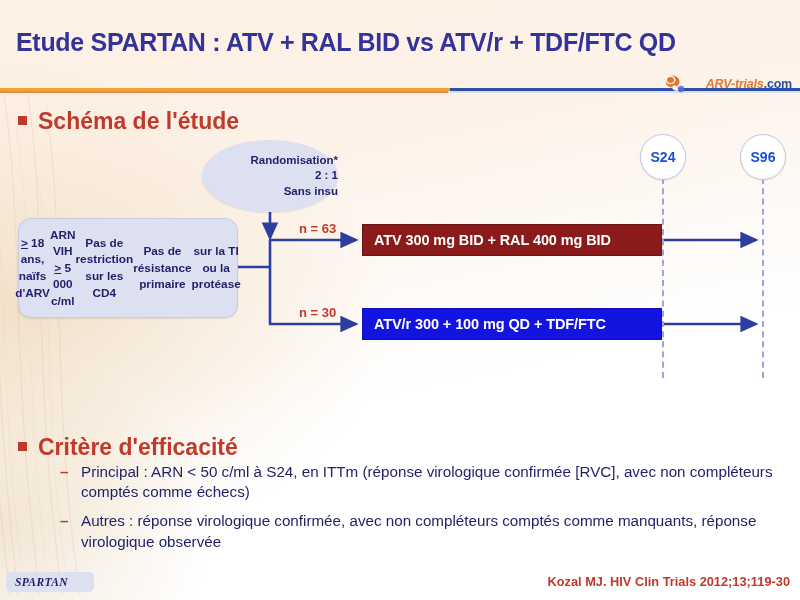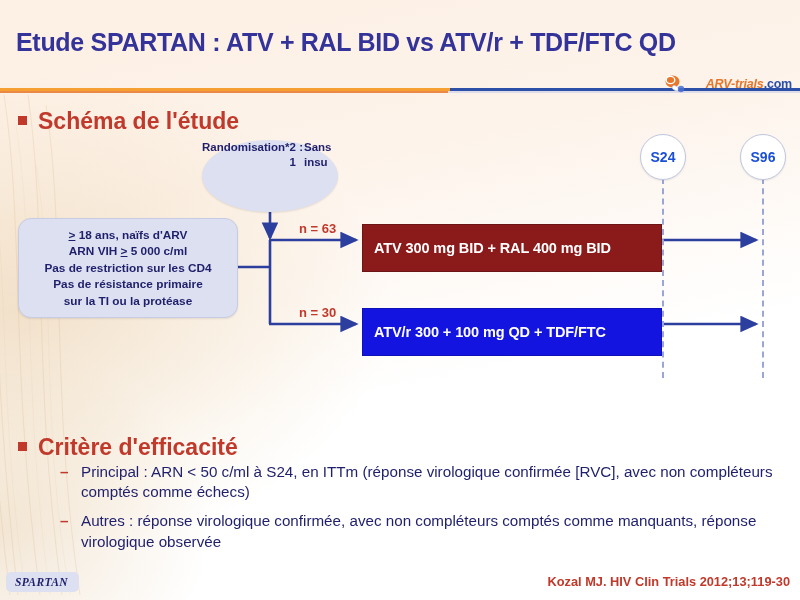--- a/index.html
+++ b/index.html
@@ -111,55 +111,55 @@
     width: 800px; height: 290px;
   }
 
   .oval {
     position: absolute;
     left: 202px; top: 10px;
     width: 136px; height: 72px;
     border-radius: 50%;
     background: #DDE0F0;
     display: flex;
-    flex-direction: row;
-    align-items: flex-start;
+    flex-direction: column;
+    align-items: flex-end;
     justify-content: center;
     color: #1F1F6B;
     font-size: 11.5px;
     font-weight: bold;
     line-height: 1.32;
     box-shadow: 0 1px 2px rgba(0,0,0,0.10);
   }
 
   .criteria-box {
     position: absolute;
     left: 18px; top: 88px;
     width: 218px; height: 98px;
     border-radius: 13px;
     background: #DDE0F0;
     border: 1px solid #C7CCE4;
     display: flex;
-    flex-direction: column;
+    flex-direction: row;
     align-items: center;
     justify-content: center;
     color: #1F1F6B;
     font-size: 11.8px;
     font-weight: bold;
     line-height: 1.40;
     text-align: center;
     box-shadow: 0 1px 2px rgba(0,0,0,0.09);
   }
   .criteria-box .ge { text-decoration: underline; }
 
   .arm {
     position: absolute;
     left: 362px;
     width: 300px;
-    height: 48px;
+    height: 32px;
     display: flex;
     align-items: center;
     padding-left: 11px;
     box-sizing: border-box;
     color: #ffffff;
     font-size: 14.5px;
     font-weight: bold;
     letter-spacing: -0.1px;
     white-space: nowrap;
   }
@@ -232,21 +232,21 @@
     color: #C0392B;
     font-weight: bold;
     flex: none;
     width: 11px;
   }
 
   
   .footer-badge {
     position: absolute;
     left: 6px; bottom: 8px;
-    padding: 4px 11px 4px 9px;
+    padding: 4px 26px 4px 9px;
     border-radius: 5px;
     background: #DDE0F0;
     color: #1F1F6B;
     font-family: "Liberation Serif", serif;
     font-size: 11.5px;
     font-weight: bold;
     font-style: italic;
     letter-spacing: 0.4px;
   }
   .footer-ref {

